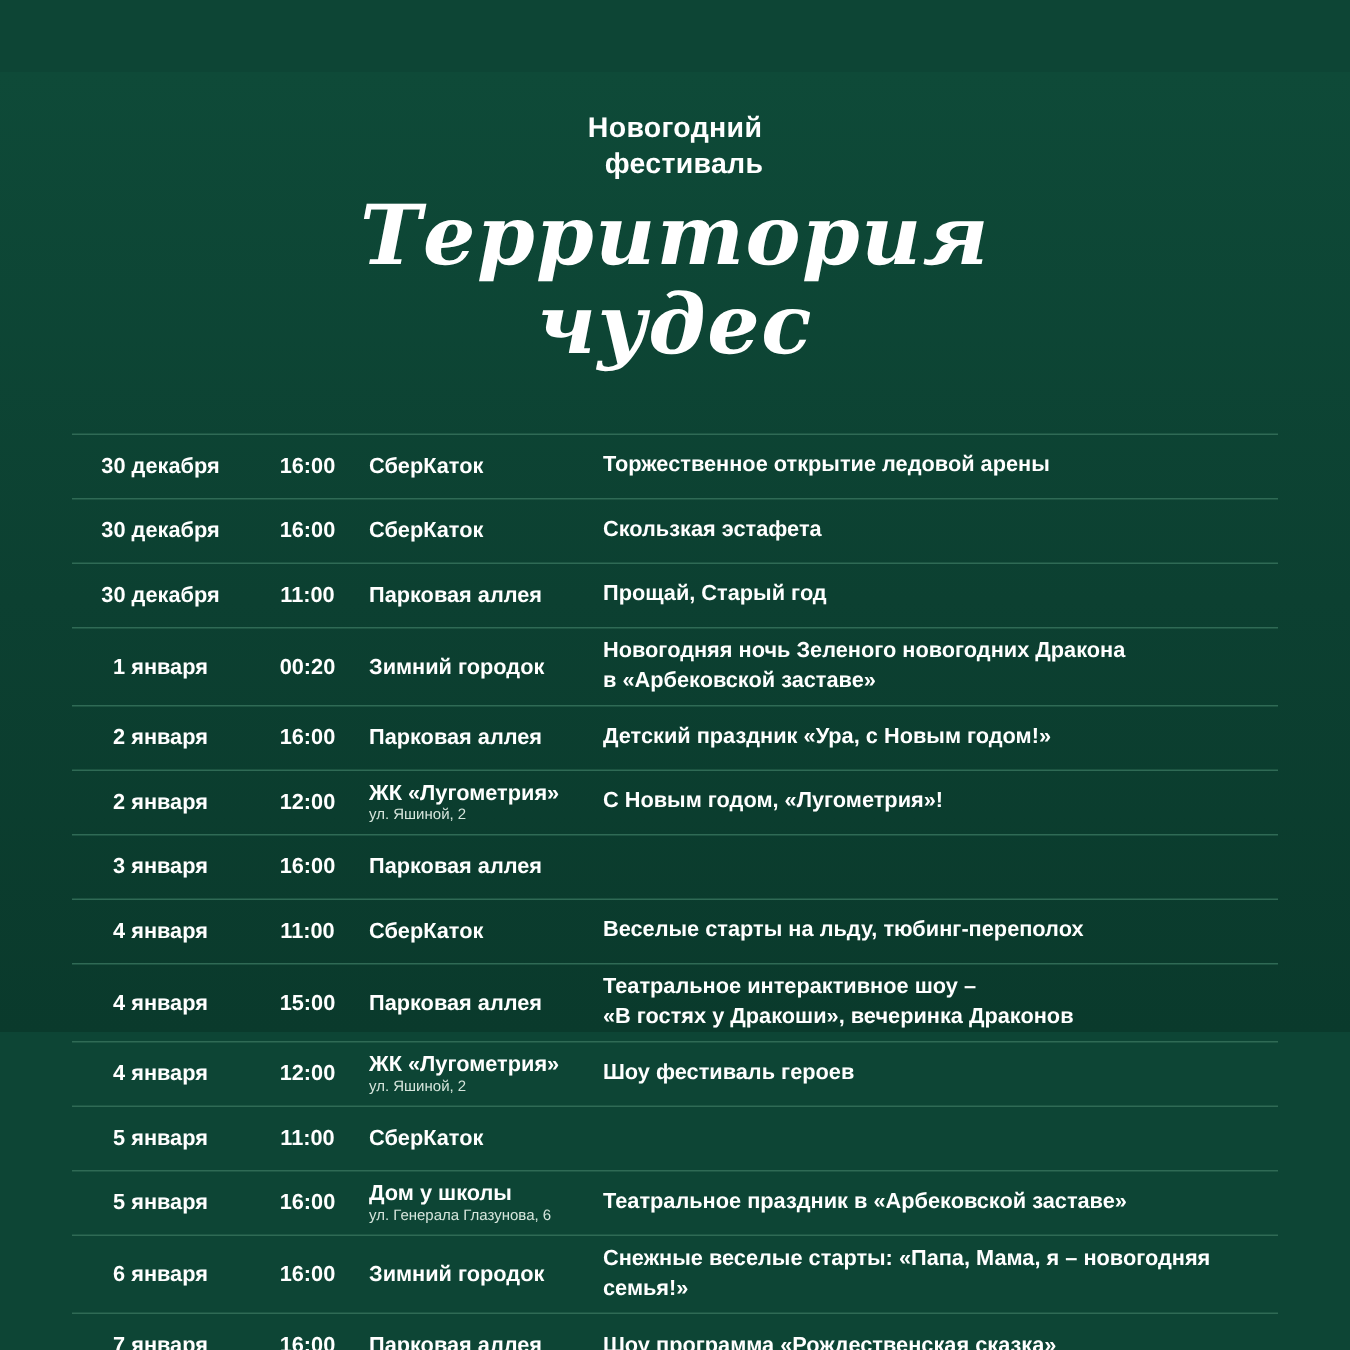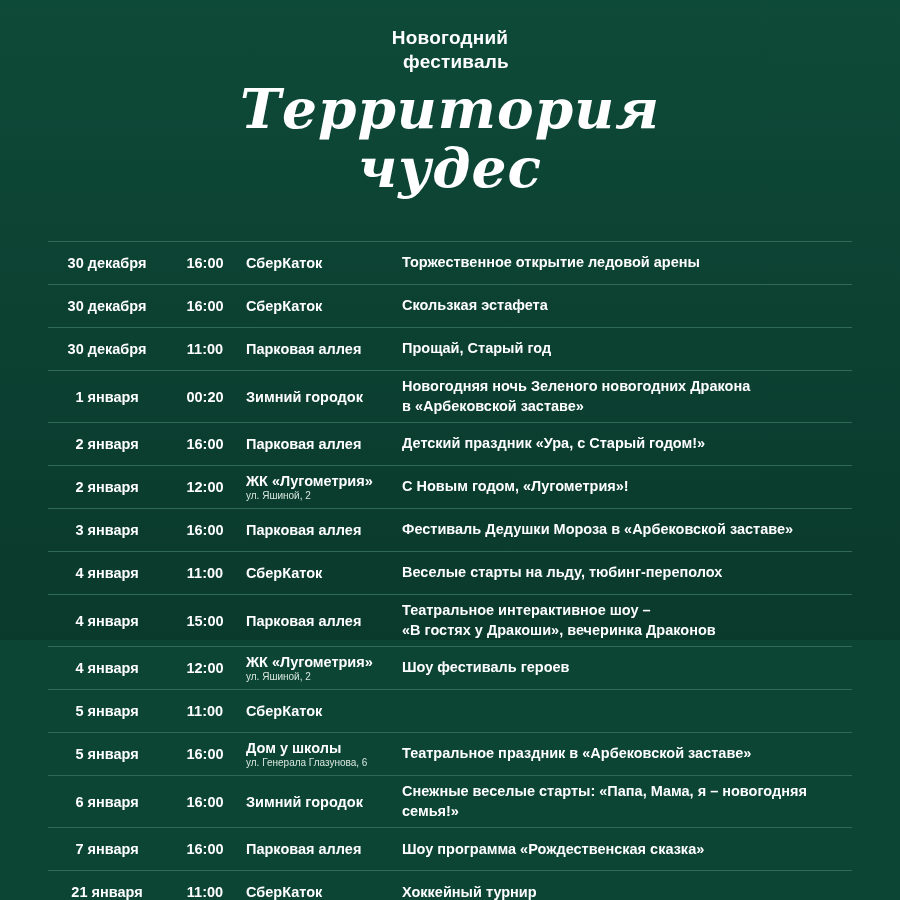--- a/index.html
+++ b/index.html
@@ -13,20 +13,21 @@
     font-family: "Liberation Sans", sans-serif;
     color: #ffffff;
     overflow: hidden;
   }
   .poster {
     position: relative;
     width: 900px;
     height: 640px;
     background: linear-gradient(180deg, #0e4a38 0%, #0c4031 55%, #0a3a2c 100%);
     box-sizing: border-box;
+    margin-top: 48px;
   }
   .header {
     padding-top: 26px;
     text-align: center;
   }
   .kicker {
     font-size: 19px;
     font-weight: bold;
     line-height: 1.25;
     letter-spacing: 0.2px;
@@ -182,21 +183,21 @@
     </div>
 
     <div class="row">
       <div class="cell-date">2 января</div>
       <div class="cell-time">16:00</div>
       <div class="cell-place">
         <span>Парковая аллея</span>
         
       </div>
       <div class="cell-event">
-        <span>Детский праздник «Ура, с Старый годом!»</span>
+        <span>Детский праздник «Ура, с Новым годом!»</span>
         
       </div>
     </div>
 
     <div class="row">
       <div class="cell-date">2 января</div>
       <div class="cell-time">12:00</div>
       <div class="cell-place">
         <span>ЖК «Лугометрия»</span>
         <span class="sub">ул. Яшиной, 2</span>
@@ -207,24 +208,20 @@
       </div>
     </div>
 
     <div class="row">
       <div class="cell-date">3 января</div>
       <div class="cell-time">16:00</div>
       <div class="cell-place">
         <span>Парковая аллея</span>
         
       </div>
-      <div class="cell-event">
-        <span>Фестиваль Дедушки Мороза в «Арбековской заставе»</span>
-        
-      </div>
     </div>
 
     <div class="row">
       <div class="cell-date">4 января</div>
       <div class="cell-time">11:00</div>
       <div class="cell-place">
         <span>СберКаток</span>
         
       </div>
       <div class="cell-event">

